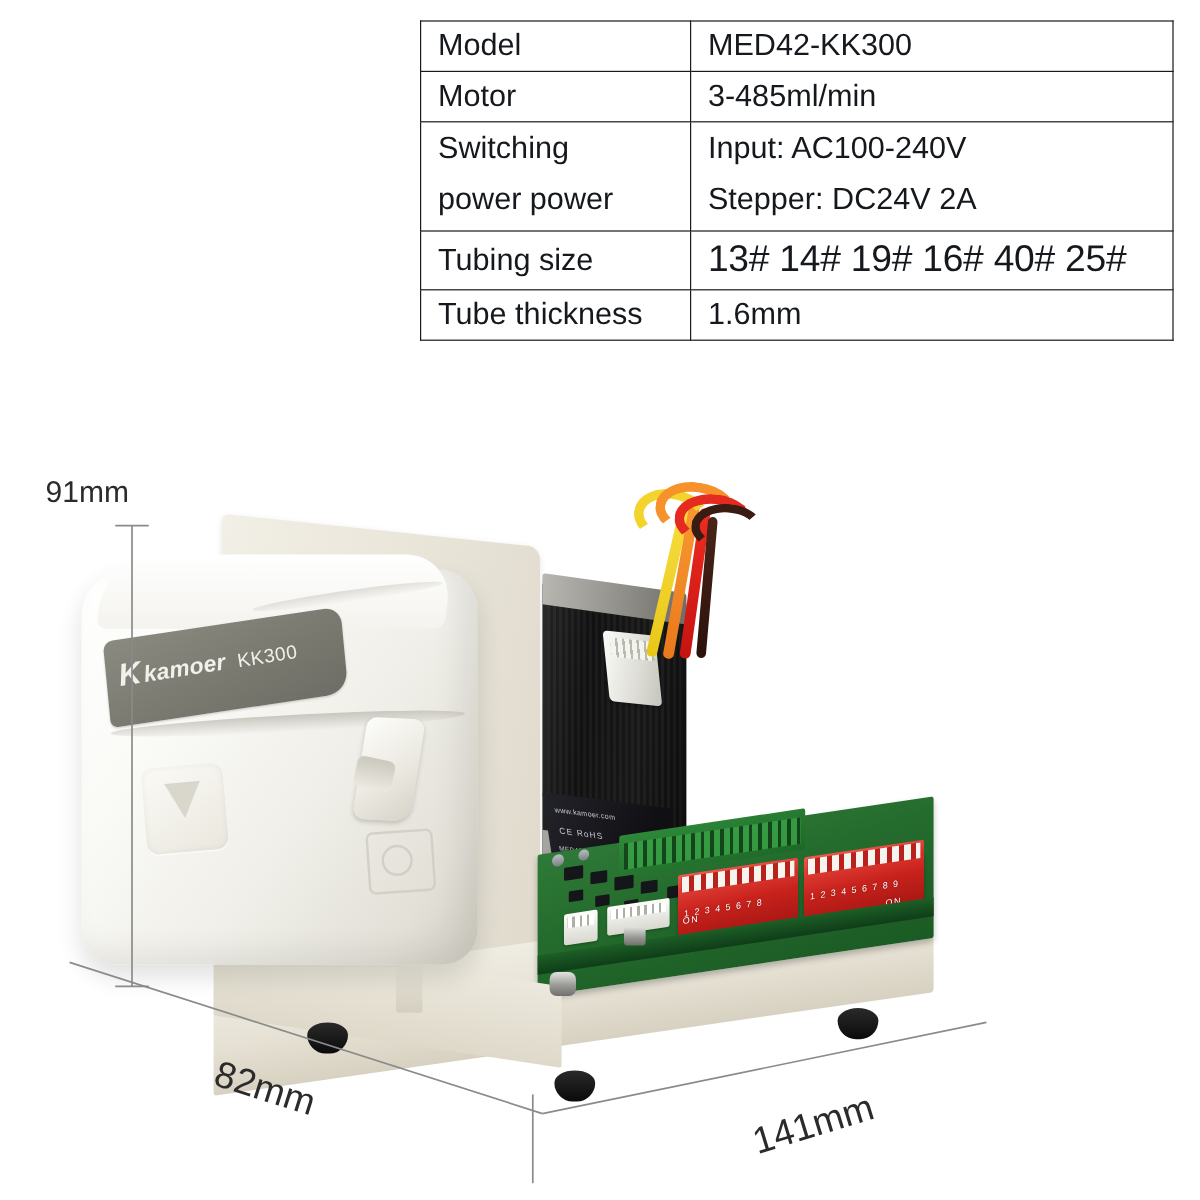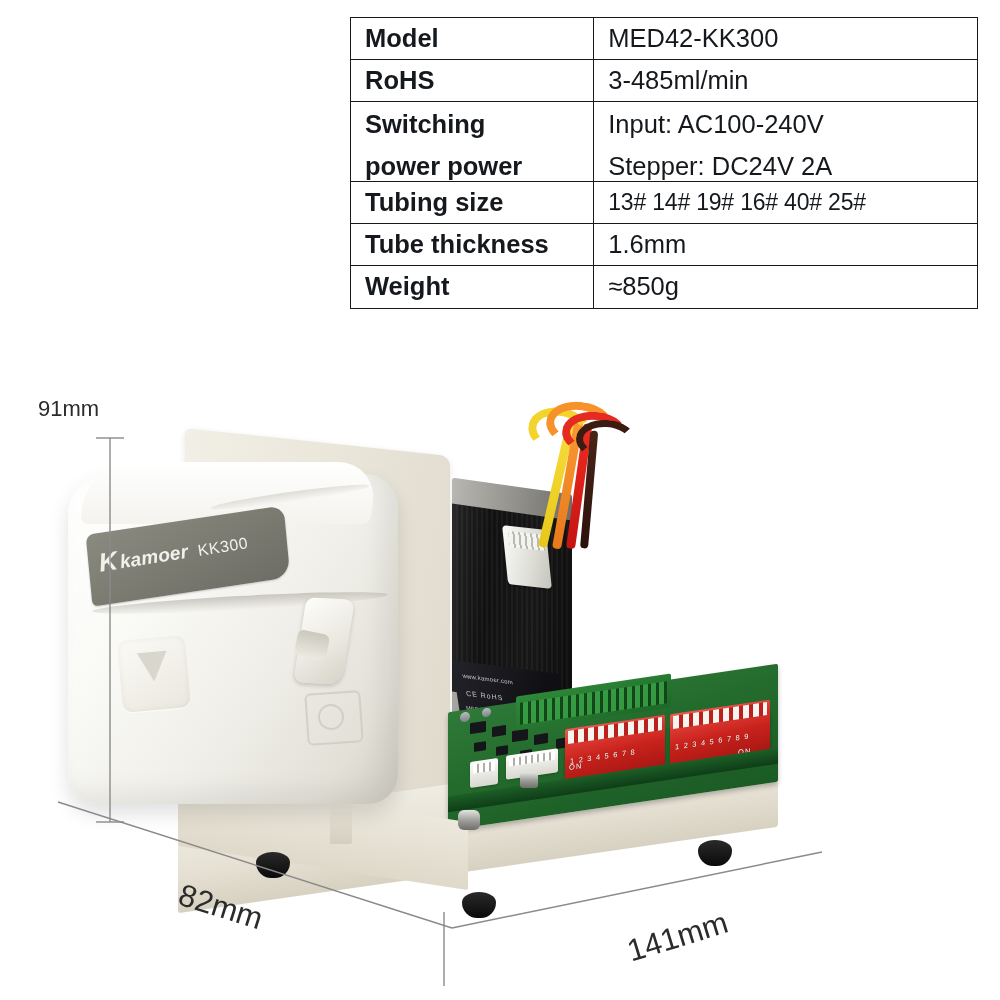--- a/index.html
+++ b/index.html
@@ -17,33 +17,33 @@
   }
   .spec-table td{
     border:1.6px solid #1a1a1a;
     font-size:25.5px;
     color:#15181c;
     padding:5px 0 6px 14px;
     line-height:1.18;
     white-space:nowrap;
     font-family:"Liberation Sans", sans-serif;
   }
-  .spec-table td.k{width:252px;font-weight:bold;}
+  .spec-table td.k{width:252px;}
   .spec-table td.v{width:428px;}
-  .spec-table td.two-line{padding-top:7px;padding-bottom:0;}
+  .spec-table td.two-line{padding-top:7px;padding-bottom:11px;}
   .spec-table td.two-line span{display:block;}
   .spec-table td.two-line span + span{margin-top:12px;}
-  .spec-table td.v.small{font-size:23px;letter-spacing:-0.2px;}
+  .spec-table td.v.small{font-size:31px;letter-spacing:-0.2px;}
 
   
   .dim-label{
     position:absolute;color:#2b2b2b;font-size:30px;
     font-family:"Liberation Sans", sans-serif;white-space:nowrap;
   }
-  #dim-h-label{left:38px;top:396px;font-size:22px;}
+  #dim-h-label{left:38px;top:396px;font-size:25px;}
   #dim-w-label{left:185px;top:877px;transform:rotate(17.5deg);transform-origin:left top;font-size:31px;}
   #dim-d-label{left:623px;top:935px;transform:rotate(-17deg);transform-origin:left top;font-size:31px;}
 
   
   #photo{position:absolute;left:0px;top:400px;width:880px;height:600px;}
 
   
   .backplate{
     position:absolute;left:185px;top:42px;width:265px;height:400px;
     background:linear-gradient(100deg,#f2efe6 0%,#eae6da 45%,#ded9cb 100%);
@@ -304,45 +304,41 @@
 
 <div id="stage">
 
   <table class="spec-table">
     <tbody>
       <tr>
         <td class="k">Model</td>
         <td class="v">MED42-KK300</td>
       </tr>
       <tr>
-        <td class="k">RoHS</td>
+        <td class="k">Motor</td>
         <td class="v">3-485ml/min</td>
       </tr>
       <tr>
         <td class="k two-line">
           <span>Switching</span>
           <span>power power</span>
         </td>
         <td class="v two-line">
           <span>Input: AC100-240V</span>
           <span>Stepper: DC24V 2A</span>
         </td>
       </tr>
       <tr>
         <td class="k">Tubing size</td>
         <td class="v small">13# 14# 19# 16# 40# 25#</td>
       </tr>
       <tr>
         <td class="k">Tube thickness</td>
         <td class="v">1.6mm</td>
       </tr>
-      <tr>
-        <td class="k">Weight</td>
-        <td class="v">≈850g</td>
-      </tr>
     </tbody>
   </table>
 
   <div id="photo">
 
     <div class="backplate"></div>
 
     <div class="motor"></div>
     <div class="motor-ribs"></div>
     <div class="motor-cap-top"></div>

